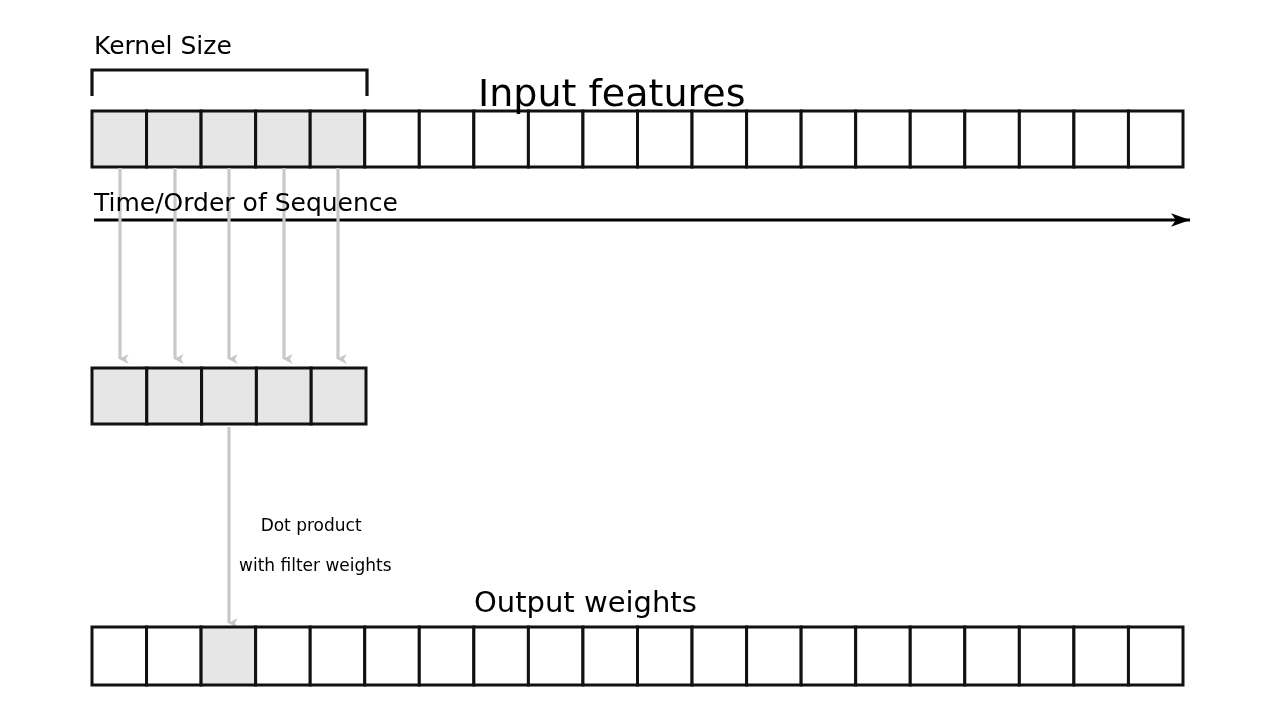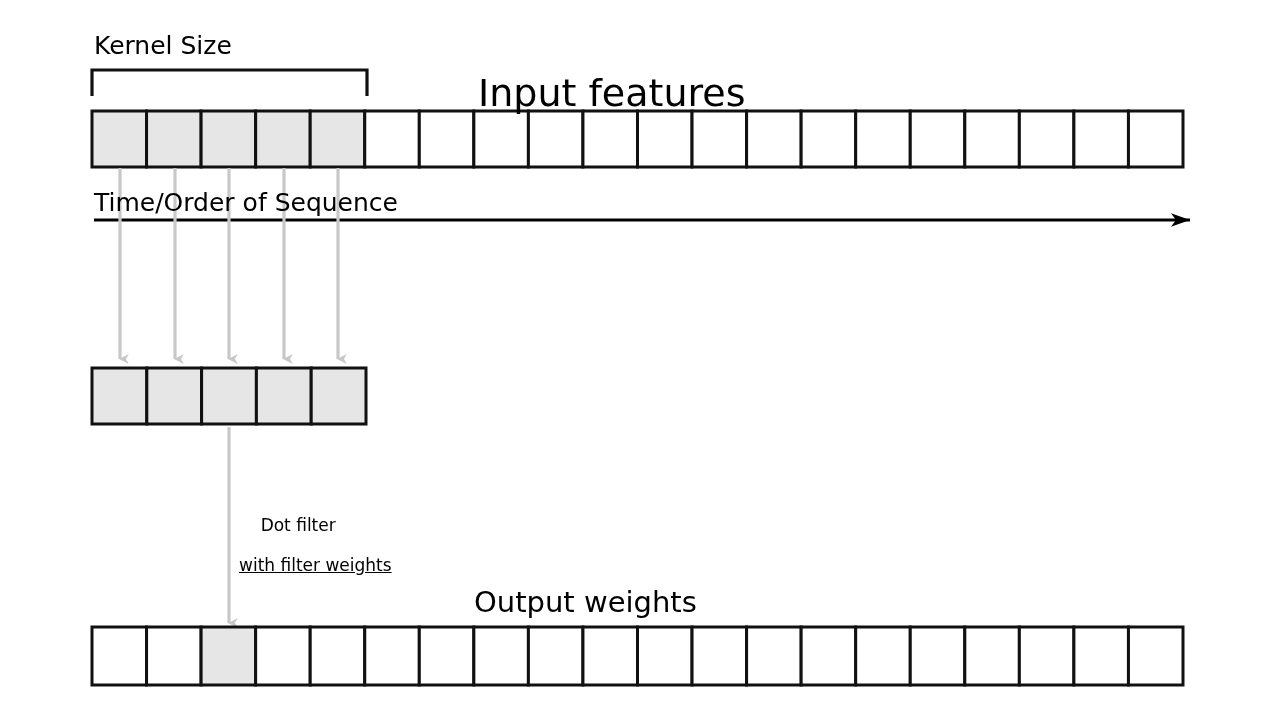--- a/index.html
+++ b/index.html
@@ -52,21 +52,21 @@
   .lbl-patch {
     left: 375px;
     top: 376px;
     font-size: 25px;
   }
   .lbl-dotproduct {
     left: 239px;
     top: 495px;
     font-size: 17px;
   }
-  .lbl-dotproduct .line2 { display: block; text-decoration: underline; }
+  .lbl-dotproduct .line2 { display: block; }
   .lbl-output-features {
     left: 474px;
     top: 585px;
     font-size: 29px;
   }
 </style>
 </head>
 <body>
 
 <div id="diagram-root">
@@ -157,19 +157,19 @@
   </svg>
 
   <div class="lbl lbl-kernel-size">Kernel Size</div>
 
   <div class="lbl lbl-input-features">Input features</div>
 
   <div class="lbl lbl-time-order">Time/Order of Sequence</div>
 
 
   <div class="lbl lbl-dotproduct">
-    <span class="line1">Dot filter</span>
+    <span class="line1">Dot product</span>
     <span class="line2">with filter weights</span>
   </div>
 
   <div class="lbl lbl-output-features">Output weights</div>
 
 </div>
 
 </body></html>

